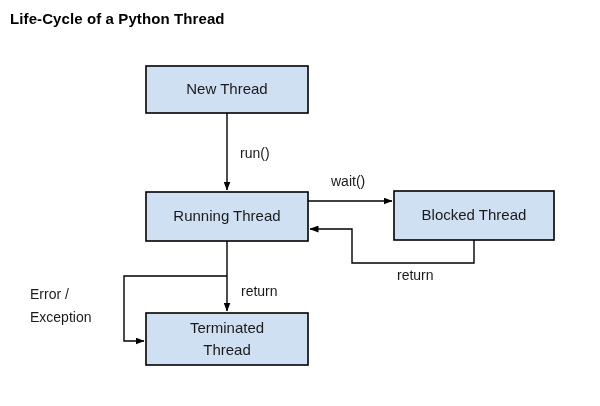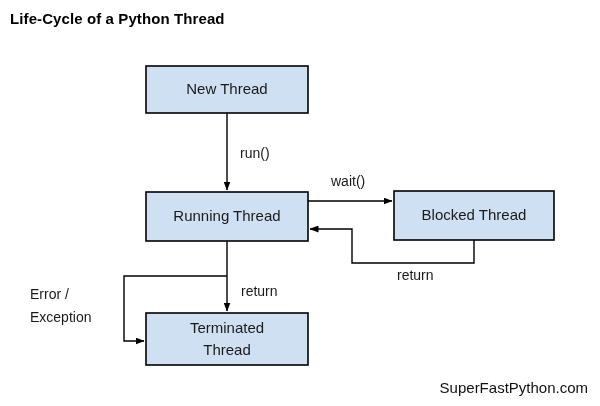--- a/index.html
+++ b/index.html
@@ -123,14 +123,13 @@
       <text class="node-label" x="474" y="216">Blocked Thread</text>
     </g>
 
     <g>
       <rect class="node-rect" x="146" y="313" width="162" height="52"></rect>
       <text class="node-label" x="227" y="329">Terminated</text>
       <text class="node-label" x="227" y="351">Thread</text>
     </g>
   </svg>
 
-  <div class="footer-text">SuperFastPython.com</div>
 </div>
 
 </body></html>

